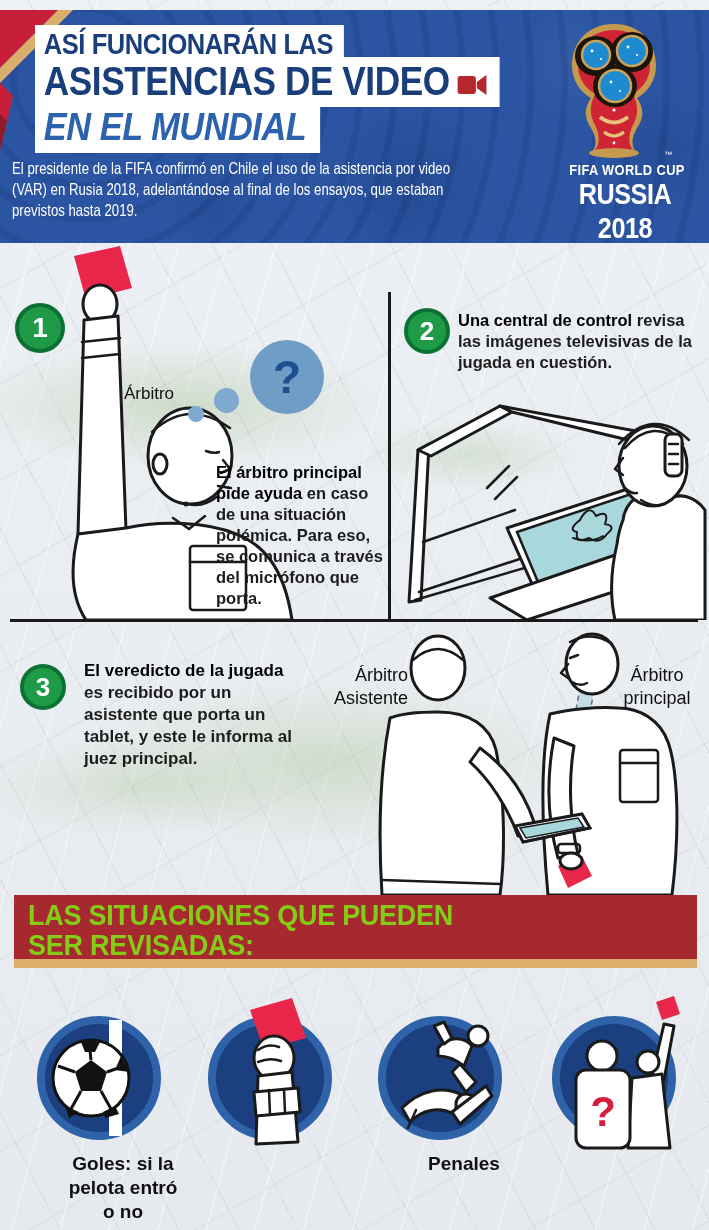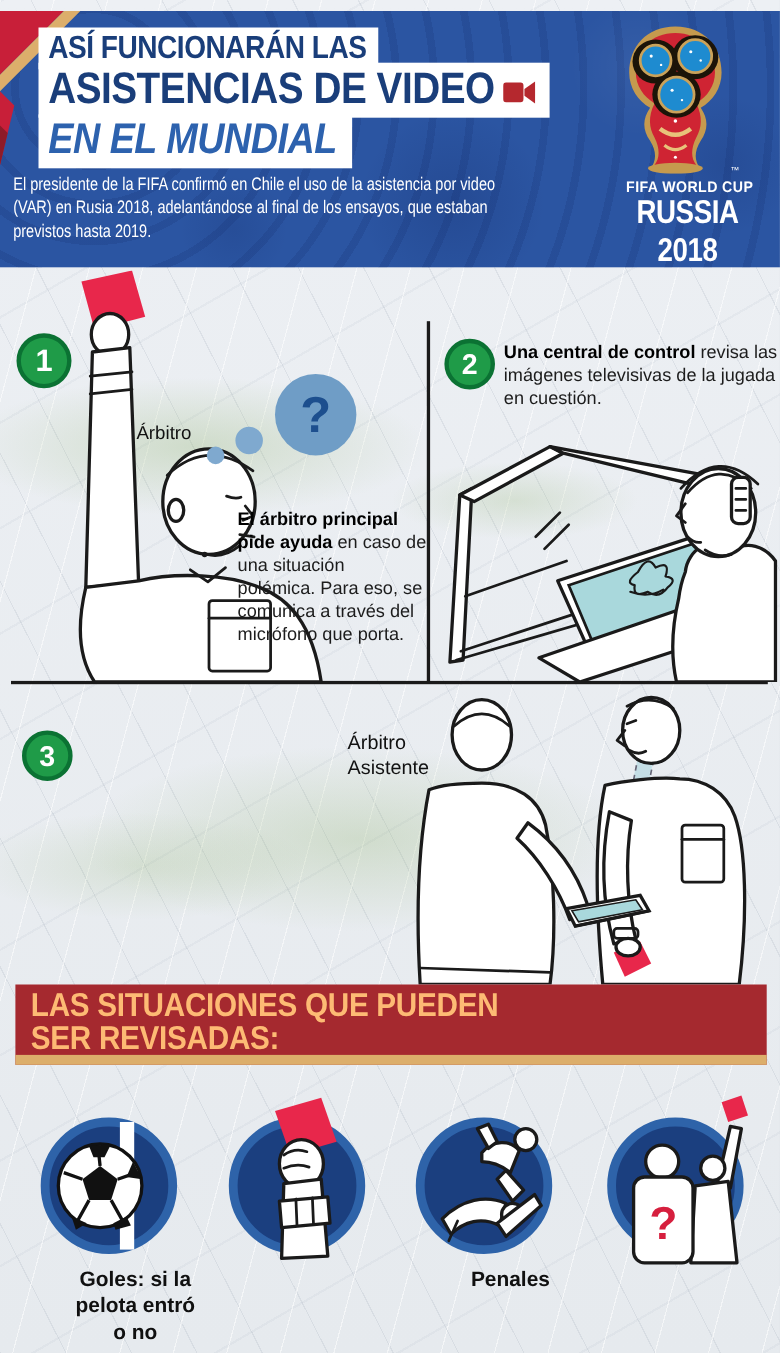--- a/index.html
+++ b/index.html
@@ -31,28 +31,28 @@
   #intro{left:12px;top:148px;width:552px;font-size:16.5px;line-height:21px;color:#fff;
          transform:scaleX(.8);transform-origin:0 0;}
   #fifa-wc{left:548px;top:152px;width:158px;text-align:center;color:#fff;font-weight:bold;
            font-size:14px;letter-spacing:.4px;transform:scaleX(.92);transform-origin:50% 0;}
   #russia{left:540px;top:167px;width:170px;text-align:center;color:#fff;font-weight:bold;
           font-size:30px;letter-spacing:-.5px;transform:scaleX(.84);transform-origin:50% 0;}
   #tm{left:664px;top:140px;color:#fff;font-size:8px;}
   
   .badge{position:absolute;border-radius:50%;background:#1f9b48;border:4px solid #0b7233;
          color:#fff;font-weight:bold;text-align:center;}
-  .para{position:absolute;font-size:16.5px;line-height:21px;color:#1c1c1c;}
+  .para{position:absolute;font-size:16.5px;line-height:21px;color:#1c1c1c;font-weight:bold;}
   .para b{color:#000;}
   .figlabel{position:absolute;font-weight:normal;color:#111;}
   .line{position:absolute;background:#1a1a1a;}
   .dot{position:absolute;border-radius:50%;}
   
   #banner{position:absolute;left:14px;top:895px;width:683px;height:64px;background:#a5292f;
-          border-bottom:9px solid #dcae6b;color:#fdba74;font-weight:bold;overflow:visible;}
+          border-bottom:9px solid #dcae6b;color:#84cc16;font-weight:bold;overflow:visible;}
   .bline{position:absolute;left:14px;white-space:nowrap;font-size:30px;letter-spacing:-.3px;
          transform:scaleX(.9);transform-origin:0 50%;}
   
   .sit-circle{position:absolute;width:108px;height:108px;border-radius:50%;
               background:#1b3f7f;border:8px solid #2e63a9;}
   .sit-circle svg{overflow:visible;}
   .sit-label{position:absolute;top:1152px;text-align:center;font-weight:bold;color:#101010;
              font-size:19px;line-height:24px;margin-left:24px;}
   svg{display:block;}
   .ink{fill:#fff;stroke:#1a1a1a;stroke-width:3;stroke-linejoin:round;stroke-linecap:round;}
@@ -170,22 +170,26 @@
     <path class="stk" d="M224,52 Q258,14 294,48 M230,56 Q258,24 288,52"></path>
     <rect class="ink" x="270" y="42" width="17" height="42" rx="6"></rect>
     <path class="stk" d="M274,52 h9 M274,62 h9 M274,72 h9"></path>
     <path class="stk" d="M246,108 q12,8 24,4"></path>
   </svg>
 
   <div class="badge" style="left:20px;top:664px;width:38px;height:38px;font-size:26px;line-height:38px;">
     <span>3</span>
   </div>
 
-
-  <div class="figlabel" style="left:316px;top:664px;width:92px;text-align:left;font-size:18px;line-height:23px;">Árbitro Asistente</div>
+  <div class="para" style="left:84px;top:660px;width:222px;font-size:17px;line-height:22px;">
+    <b>El veredicto de la jugada</b><span> es recibido por un asistente que porta un tablet, y este le informa al juez principal.</span>
+  </div>
+
+  <div class="figlabel" style="left:316px;top:664px;width:92px;text-align:right;font-size:18px;line-height:23px;">Árbitro Asistente</div>
+  <div class="figlabel" style="left:610px;top:664px;width:94px;text-align:center;font-size:18px;line-height:23px;">Árbitro principal</div>
 
   <svg class="abs" style="left:320px;top:630px" width="385" height="265" viewBox="0 0 385 265">
     <polygon points="262,48 276,52 246,198 232,192" fill="rgba(150,205,215,.45)"></polygon>
     <path d="M262,48 L234,194 M276,52 L246,198" stroke="#667" stroke-width="1.5" stroke-dasharray="5,4" fill="none"></path>
     <ellipse class="ink" cx="118" cy="38" rx="27" ry="32"></ellipse>
     <path class="stk" d="M93,30 Q118,8 143,30"></path>
     <path class="ink" d="M70,88 C60,140 58,200 62,265 L180,265 C186,220 184,160 176,120 C170,96 150,82 118,82 C96,82 80,84 70,88 Z"></path>
     <path class="ink" d="M160,118 C190,140 206,168 214,192 L198,206 C188,178 170,150 150,132 Z"></path>
     <path class="stk" d="M62,250 L180,254"></path>
     <path class="ink" d="M230,84 C220,130 222,200 228,265 L352,265 C360,200 358,140 348,112 C340,90 320,78 298,78 C278,76 246,80 230,84 Z"></path>

